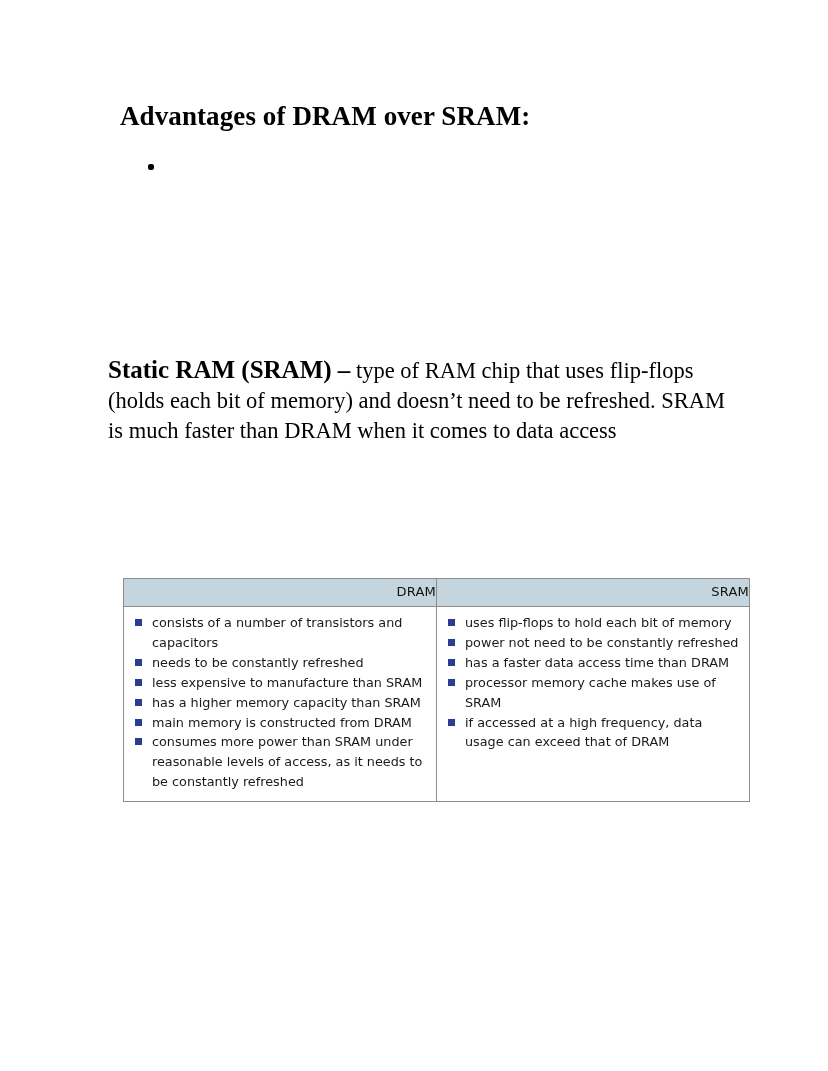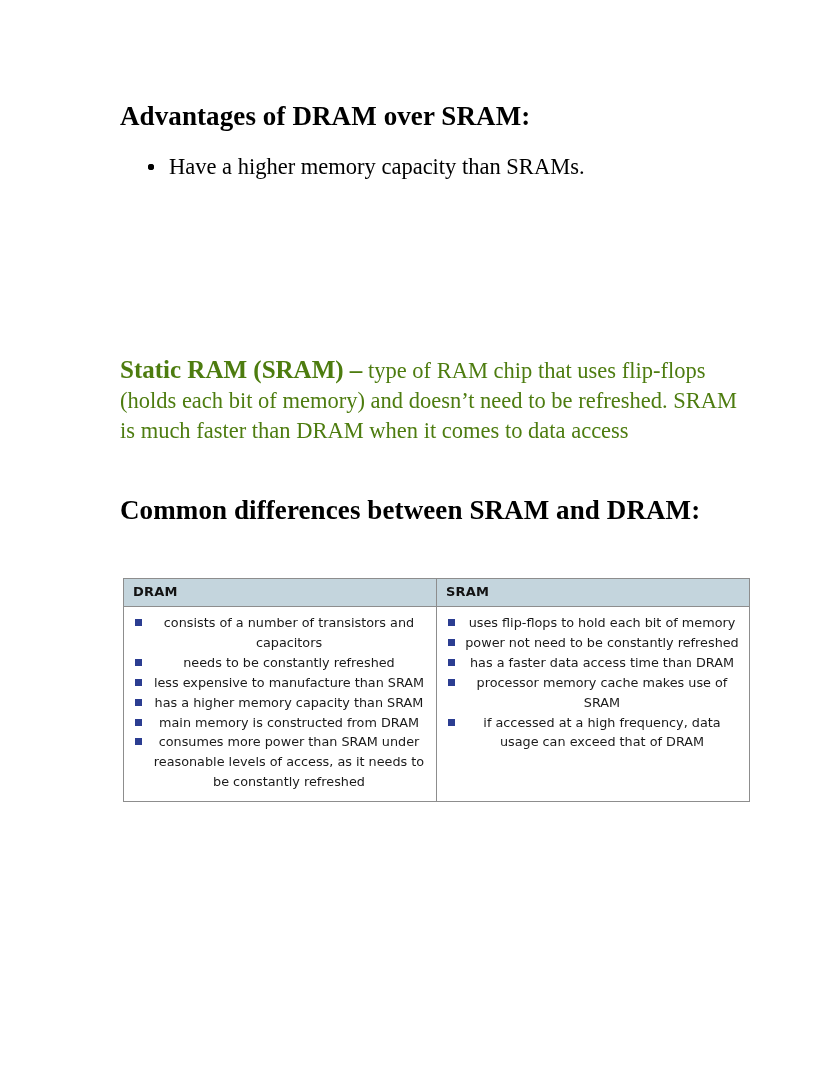--- a/index.html
+++ b/index.html
@@ -75,29 +75,29 @@
     top: 12px;
     width: 6px;
     height: 6px;
     border-radius: 50%;
     background: #000;
   }
 
   
   #sram-para {
     position: absolute;
-    left: 96px;
+    left: 84px;
     top: 355px;
     width: 625px;
     margin: 0;
     font-size: 22.5px;
     line-height: 30px;
     font-family: "Liberation Serif", "DejaVu Serif", serif;
     text-align: left;
-    color: #4d7c0f;
+    color: #000000;
   }
   #sram-para .term {
     font-weight: bold;
     font-size: 25px;
   }
 
   
   .cmp-table {
     position: absolute;
     left: 99px;
@@ -113,32 +113,31 @@
   .cmp-table th,
   .cmp-table td {
     border: 1px solid #8d8d8d;
     vertical-align: top;
     padding: 0;
   }
 
   .cmp-table thead th {
     background: #c4d5dd;
     font-family: "DejaVu Sans", "Liberation Sans", sans-serif;
-    font-weight: bold;
+    font-weight: normal;
     font-size: 13px;
     line-height: 16px;
-    text-align: left;
+    text-align: right;
     color: #121212;
     padding: 5px 0 6px 9px;
     letter-spacing: 0.2px;
   }
 
   .cmp-table tbody td {
     padding: 6px 6px 9px 0;
-    text-align: center;
   }
 
   .cell-list {
     margin: 0;
     padding: 0;
     list-style: none;
   }
   .cell-list li {
     position: relative;
     padding-left: 28px;
@@ -163,27 +162,25 @@
 <div class="page">
 
   <h1 class="doc-heading" id="heading-advantages">Advantages of DRAM over SRAM:</h1>
 
   <ul class="top-list">
     <li>
       <span class="dot"></span>
     </li>
     <li>
       <span class="dot"></span>
-      <span>Have a higher memory capacity than SRAMs.</span>
     </li>
   </ul>
 
   <p id="sram-para"><span class="term">Static RAM (SRAM) –</span><span> type of RAM chip that uses flip-flops (holds each bit of memory) and doesn’t need to be refreshed. SRAM is much faster than DRAM when it comes to data access</span></p>
 
-  <h1 class="doc-heading" id="heading-common">Common differences between SRAM and DRAM:</h1>
 
   <table class="cmp-table">
     <colgroup>
         <col class="c1">
         <col class="c2">
       </colgroup>
     <thead>
       <tr>
         <th>DRAM</th>
         <th>SRAM</th>

